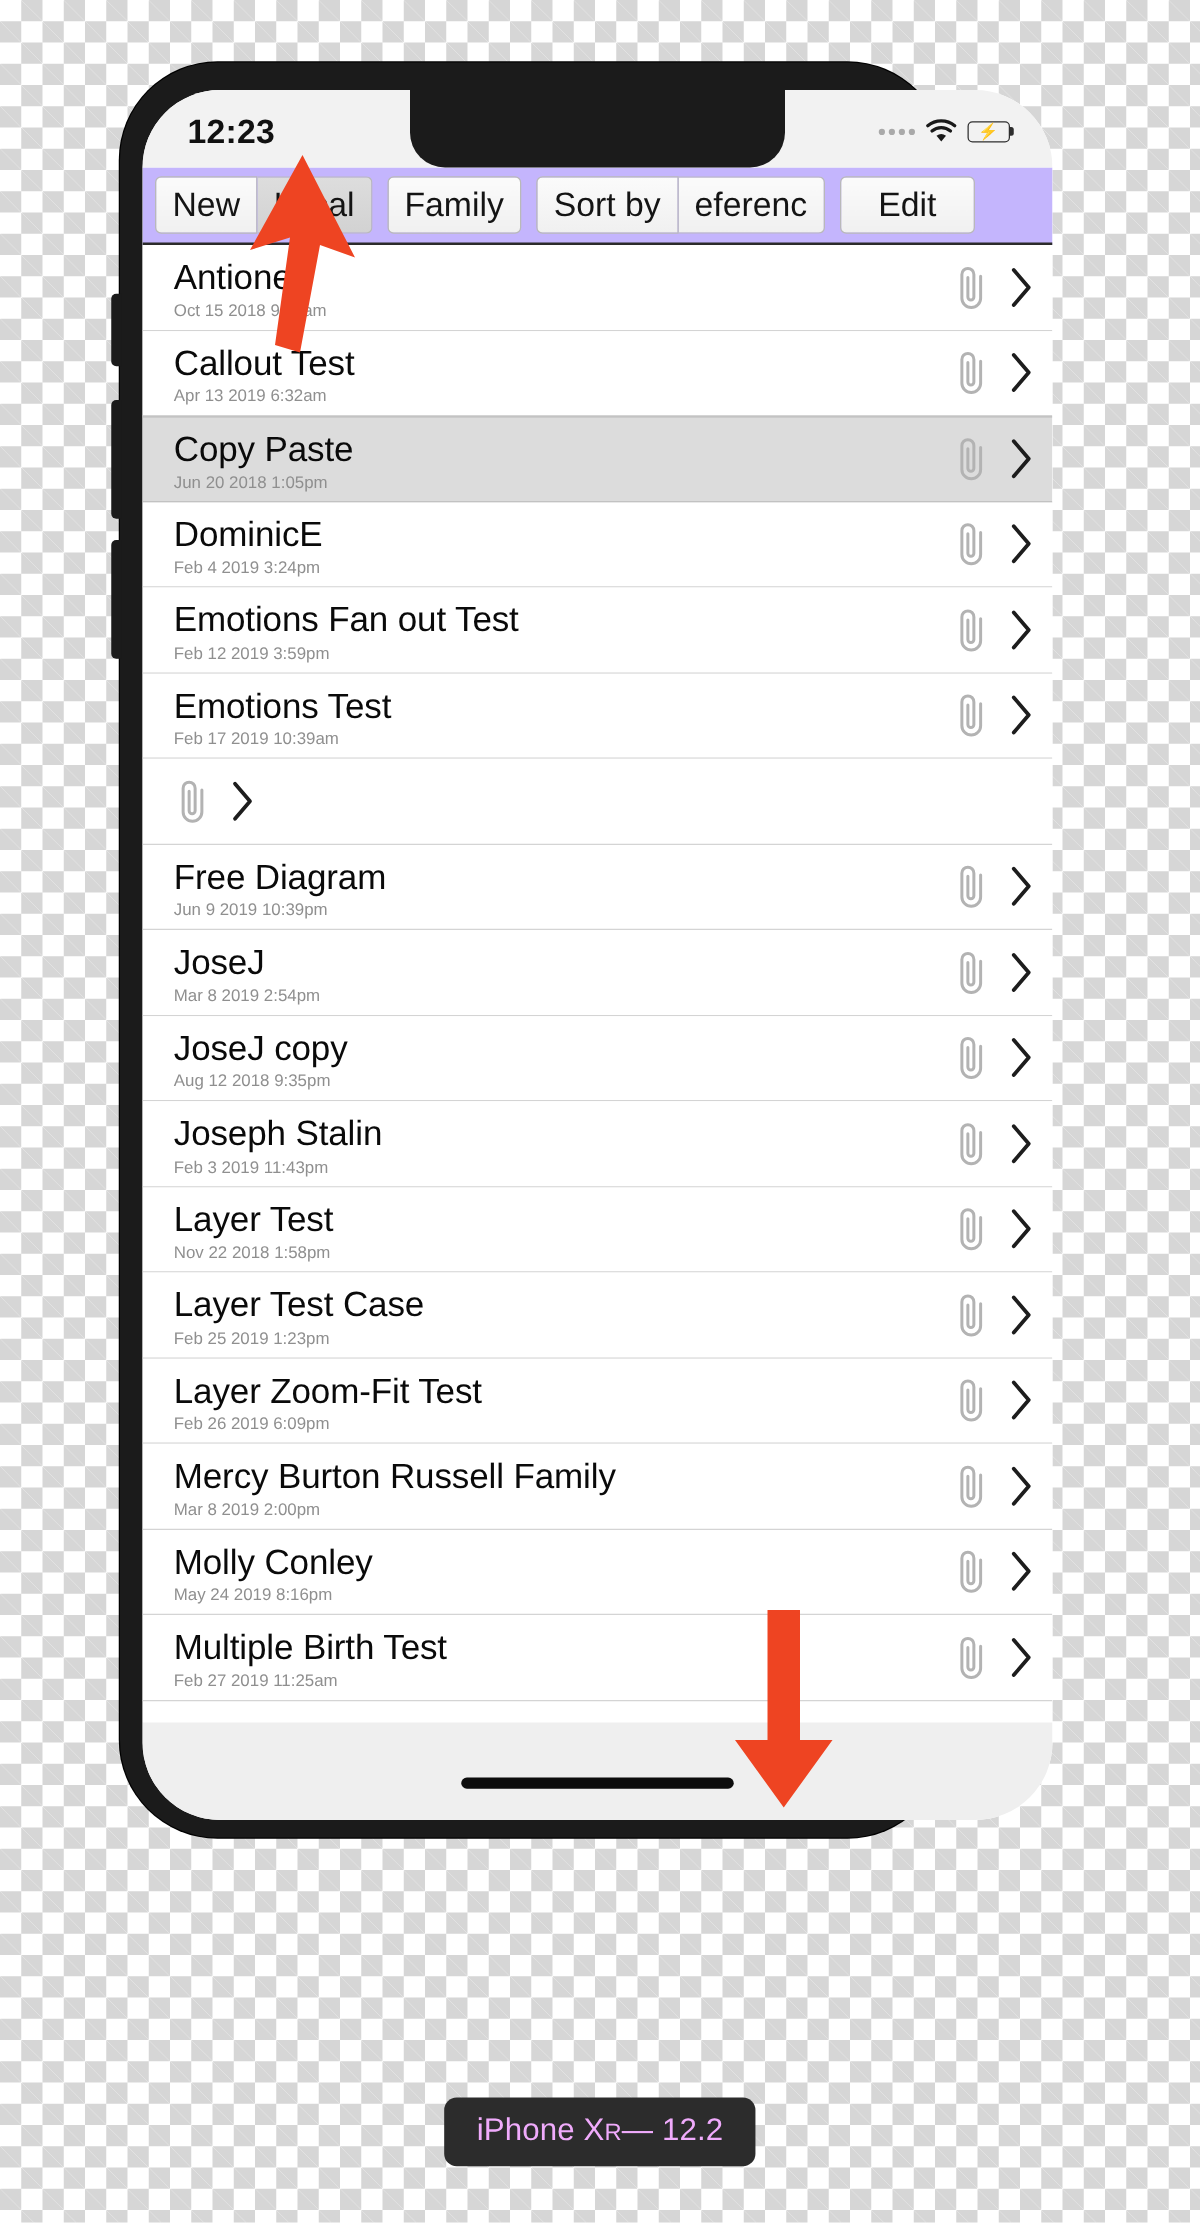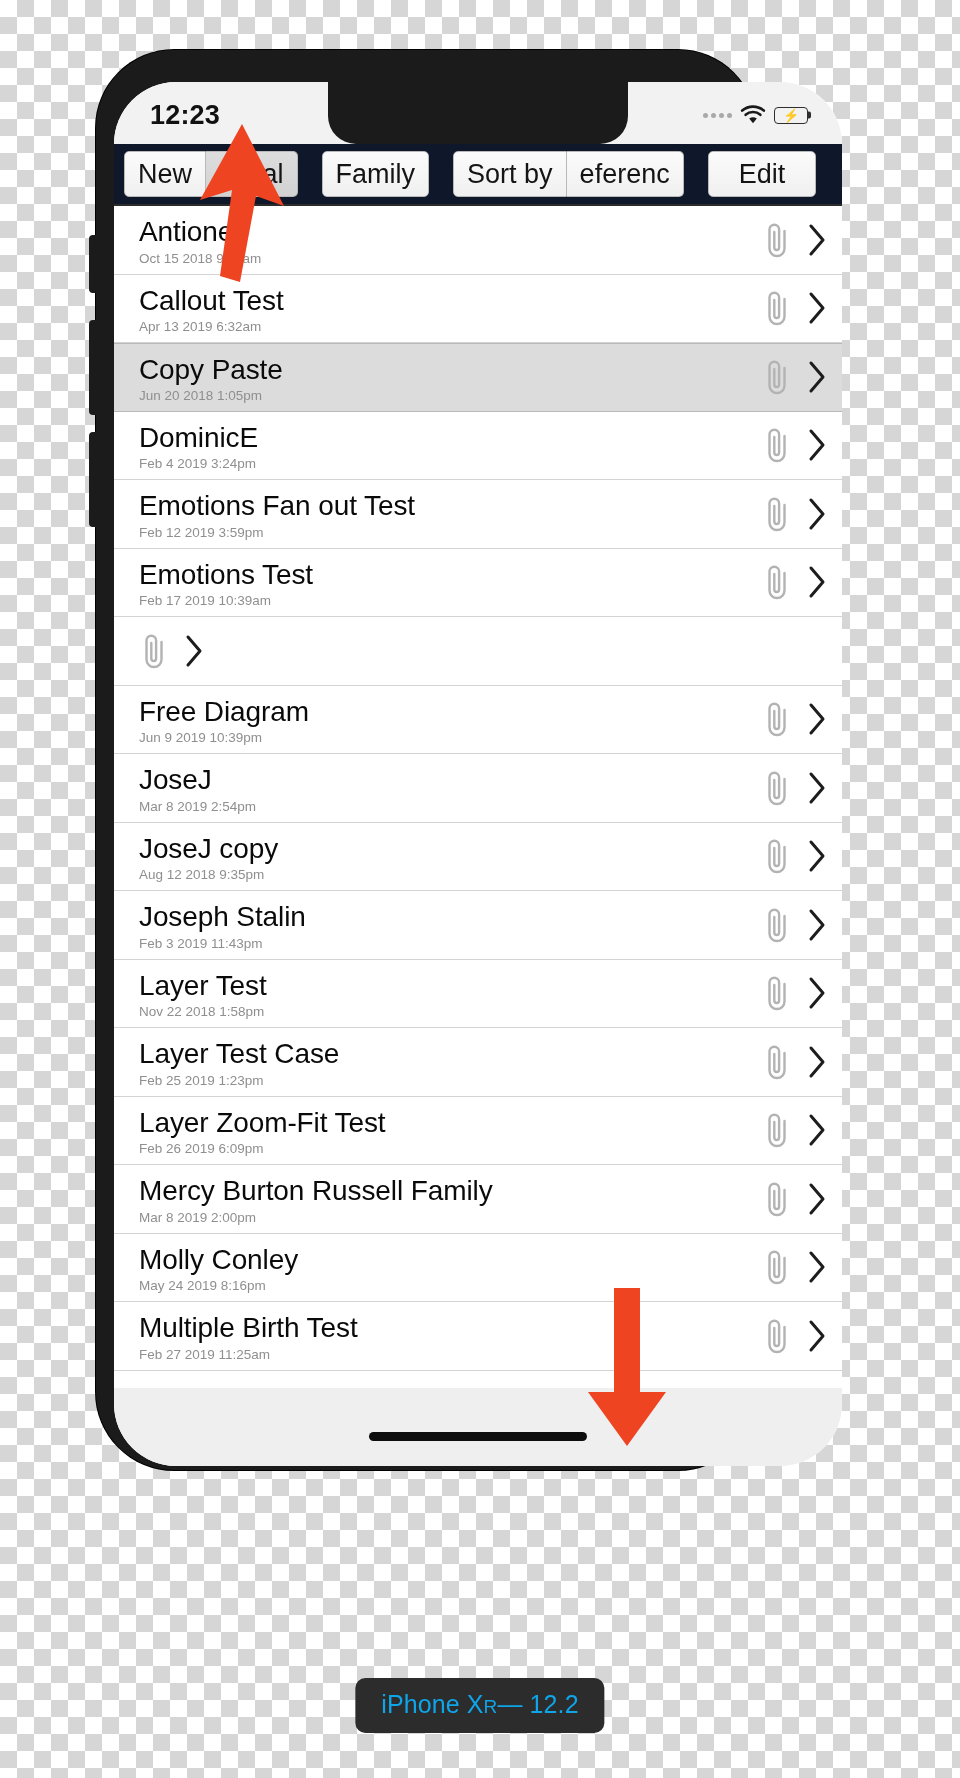--- a/index.html
+++ b/index.html
@@ -52,21 +52,21 @@
   }
   .btn-power {
     position: absolute; right: -7px; top: 270px;
     width: 8px; height: 155px; background: #1b1b1b;
     border-radius: 0 4px 4px 0;
   }
 
   
   .screen {
     position: absolute;
-    left: 18px; top: 32px;
+    left: 18px; top: 22px;
     width: 728px; height: 1384px;
     background: #ffffff;
     border-radius: 62px;
     overflow: hidden;
   }
 
   
   .notch {
     position: absolute;
     left: 50%; transform: translateX(-50%);
@@ -139,24 +139,24 @@
     left: 50%; top: 50%;
     transform: translate(-50%, -50%);
     font-size: 13px;
     line-height: 1;
     color: #0b0b0b;
   }
 
   
   .toolbar {
     height: 62px;
-    background: #0f172a;
-    display: flex;
-    align-items: center;
-    gap: 16px;
+    background: #c4b5fd;
+    display: flex;
+    align-items: center;
+    gap: 4px;
     padding: 0 0 0 10px;
     border-bottom: 2.5px solid #2b2b2b;
     overflow: hidden;
     white-space: nowrap;
   }
   .tb-group {
     display: flex;
     align-items: stretch;
     flex: 0 0 auto;
     margin-right: 8px;
@@ -270,21 +270,21 @@
     z-index: 60;
   }
 
   
   .caption {
     position: absolute;
     left: 50%;
     transform: translateX(-50%);
     top: 1678px;
     background: #2c2c2c;
-    color: #0ea5e9;
+    color: #f0abfc;
     border-radius: 10px;
     padding: 12px 26px 14px;
     font-size: 25px;
     letter-spacing: 0.1px;
     white-space: nowrap;
     display: flex;
     align-items: baseline;
     gap: 0;
   }
   .caption .sm { font-size: 19px; }

